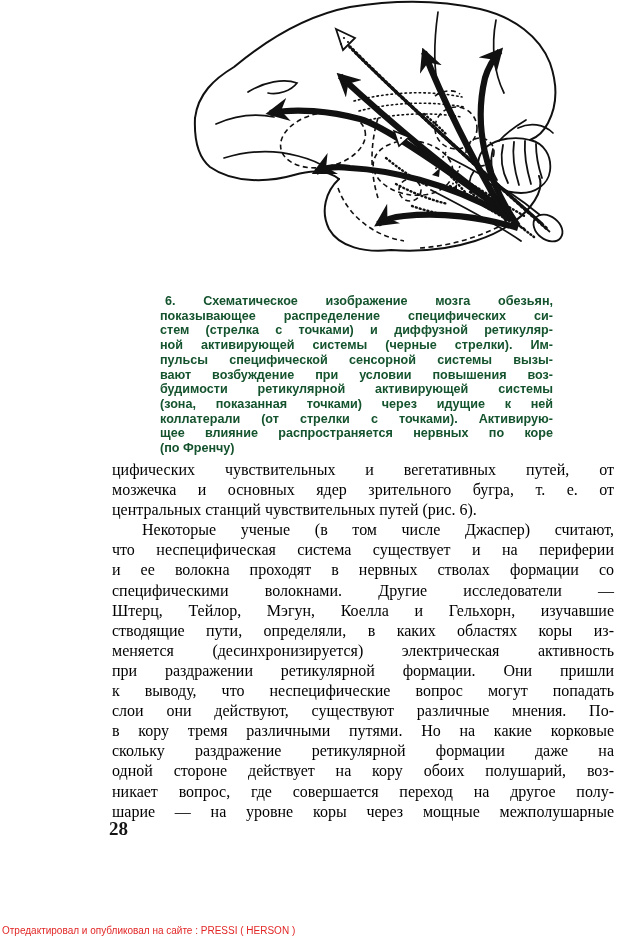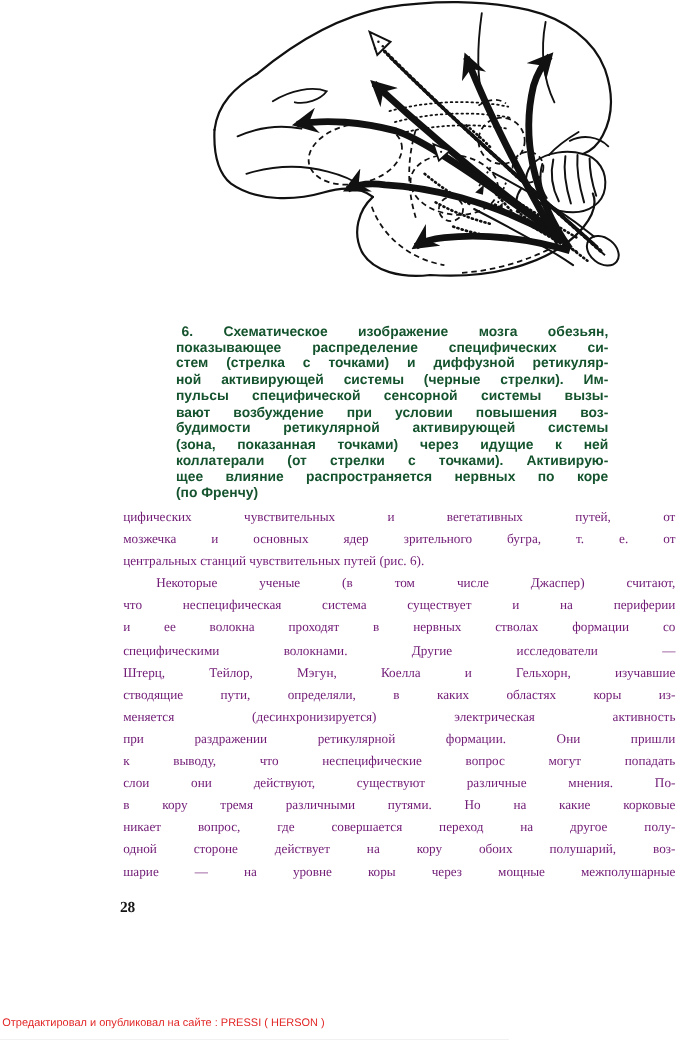--- a/index.html
+++ b/index.html
@@ -10,28 +10,28 @@
   .figure{position:absolute;left:188px;top:0;width:392px;height:256px;}
   .figure svg{display:block;width:100%;height:100%;}
   .caption{
     position:absolute;left:160px;top:262px;width:393px;
     font-family:"Liberation Sans",sans-serif;font-weight:bold;
     font-size:12.6px;line-height:14.7px;color:#14532d;margin-top:32px;
   }
   .cap-line{white-space:normal;}
   .body-text{
     position:absolute;left:112px;top:460px;width:502px;
-    font-size:12px;line-height:20.1px;color:#701a75;
+    font-size:16px;line-height:20.1px;color:#000000;
   }
   .just{text-align:justify;text-align-last:justify;-moz-text-align-last:justify;}
   .ind-cap{text-indent:5px;}
   .ind-par{text-indent:30px;}
   .page-number{
     position:absolute;left:109px;top:818px;
-    font-size:14px;font-weight:600;color:#151515;
+    font-size:19px;font-weight:600;color:#151515;
   }
   .footer{
     position:absolute;left:2px;top:925px;width:600px;
     font-family:"Liberation Sans",sans-serif;font-size:10px;
   }
 </style>
 </head>
 <body>
 
 <div class="page">
@@ -159,22 +159,23 @@
       <div class="body-line just">что неспецифическая система существует и на периферии</div>
       <div class="body-line just">и ее волокна проходят в нервных стволах формации со</div>
       <div class="body-line just">специфическими волокнами. Другие исследователи —</div>
       <div class="body-line just">Штерц, Тейлор, Мэгун, Коелла и Гельхорн, изучавшие</div>
       <div class="body-line just">стводящие пути, определяли, в каких областях коры из-</div>
       <div class="body-line just">меняется (десинхронизируется) электрическая активность</div>
       <div class="body-line just">при раздражении ретикулярной формации. Они пришли</div>
       <div class="body-line just">к выводу, что неспецифические вопрос могут попадать</div>
       <div class="body-line just">слои они действуют, существуют различные мнения. По-</div>
       <div class="body-line just">в кору тремя различными путями. Но на какие корковые</div>
+      <div class="body-line just">скольку раздражение ретикулярной формации даже на</div>
+      <div class="body-line just">одной стороне действует на кору обоих полушарий, воз-</div>
       <div class="body-line just">никает вопрос, где совершается переход на другое полу-</div>
-      <div class="body-line just">одной стороне действует на кору обоих полушарий, воз-</div>
       <div class="body-line just">шарие — на уровне коры через мощные межполушарные</div>
     </div>
 
   <div class="page-number">28</div>
 
   <div class="footer" style="color: rgb(226, 38, 38);">Отредактировал и опубликовал на сайте : PRESSI ( HERSON )</div>
 
 </div>
 
 </body></html>

